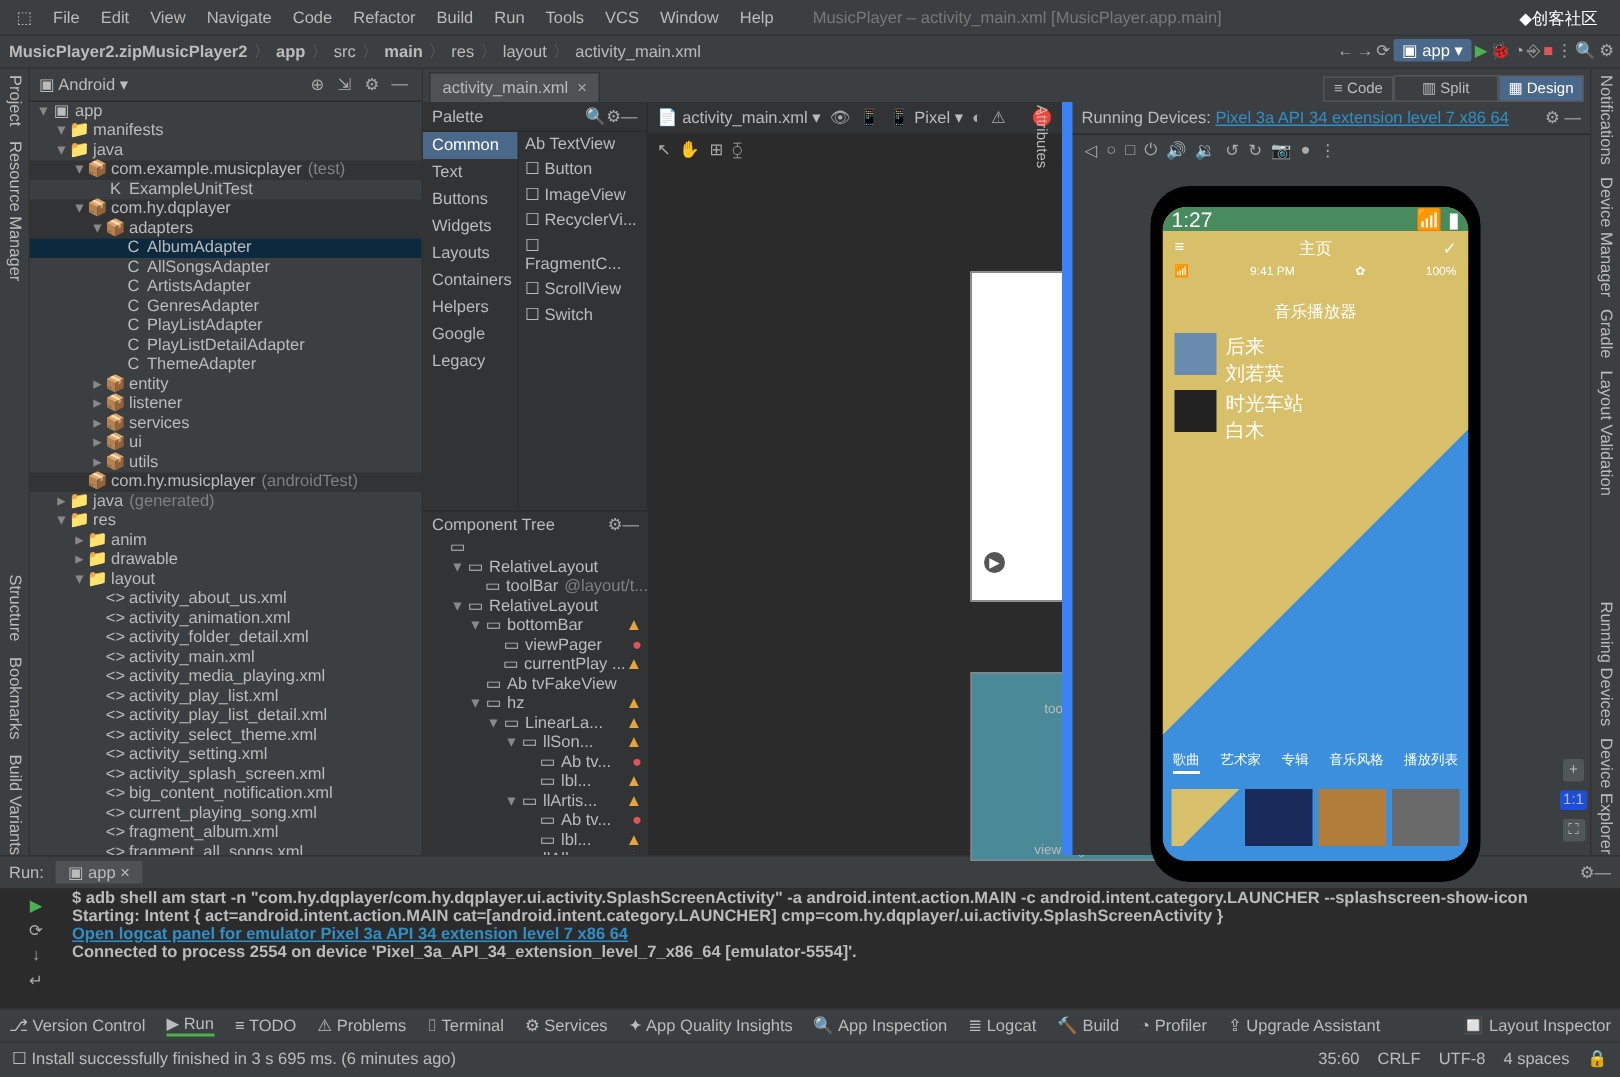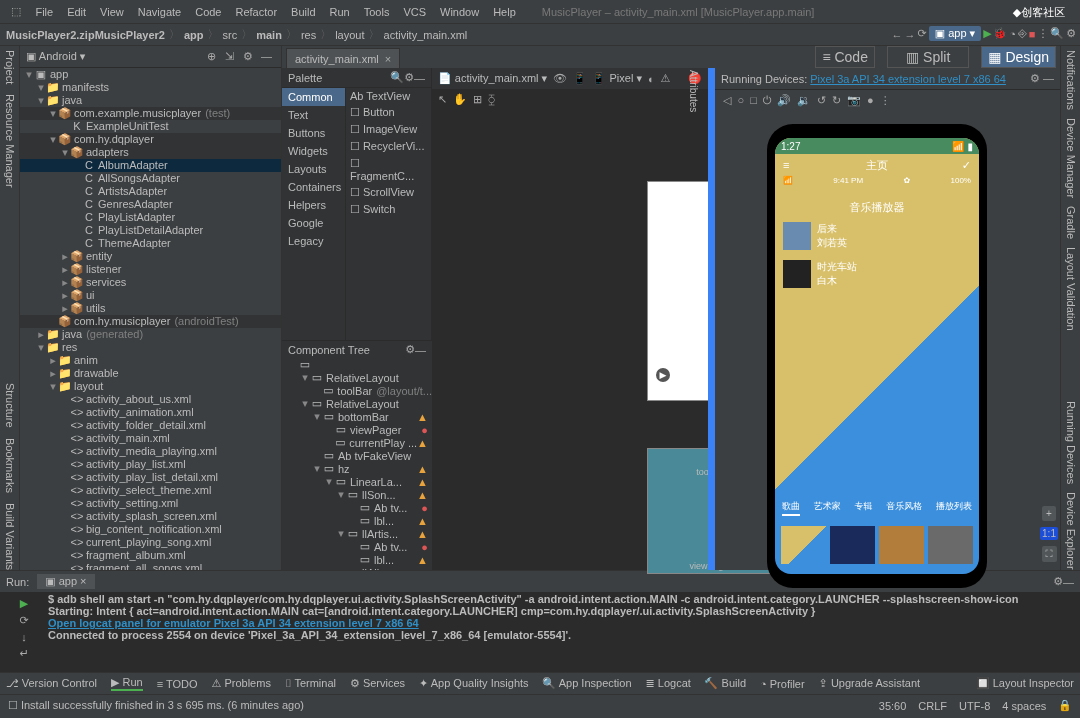--- a/index.html
+++ b/index.html
@@ -47,25 +47,25 @@
 .device-frame { position:absolute; left:215px; top:113px; width:127px; height:220px; background:#fff; border:1px solid #8a8a8a; }
 .play-dot { position:absolute; left:8px; bottom:18px; width:14px; height:14px; border-radius:50%; background:#555; display:flex; align-items:center; justify-content:center; color:#fff; font-size:9px; }
 .blue-frame { position:absolute; left:215px; top:380px; width:127px; height:126px; background:#4a8a98; border:1px solid #888; font-size:9px; text-align:center; }
 .blue-frame .tb { margin-top:18px; }
 .emu-panel { width:352px; border-left:7px solid #3b82f6; background:#3c3f41; position:relative; }
 .emu-head { height:22px; display:flex; align-items:center; padding:0 6px; font-size:11px; justify-content:space-between; border-bottom:1px solid #2b2b2b; }
 .emu-tools { height:20px; display:flex; gap:6px; align-items:center; padding:0 8px; font-size:11px; color:#aaa; }
 .phone { position:absolute; top:56px; left:52px; width:220px; height:464px; border-radius:26px; background:#000; padding:14px 8px; }
 .screen { width:100%; height:100%; border-radius:16px; overflow:hidden; position:relative; }
 .screen-bg { position:absolute; inset:0; background: linear-gradient(135deg, #d8c06a 0%, #d8c06a 55%, #3b8fdc 55%, #3b8fdc 100%); }
-.status-strip { position:absolute; top:0; left:0; right:0; height:16px; background:#478b5f; color:#fff; font-size:10px; display:flex; align-items:center; padding:0 6px; justify-content:space-between; }
+.status-strip { position:absolute; top:0; left:0; right:0; height:16px; background:#478b5f; color:#fff; font-size:14px; display:flex; align-items:center; padding:0 6px; justify-content:space-between; }
 .screen-header { position:absolute; top:16px; left:0; right:0; height:22px; color:#fff; text-align:center; font-size:11px; display:flex; align-items:center; justify-content:center; }
 .screen-sub1 { position:absolute; top:38px; left:0; right:0; display:flex; justify-content:space-between; padding:0 8px; font-size:8px; color:#fff; }
 .screen-title2 { position:absolute; top:62px; left:0; right:0; text-align:center; color:#fff; font-size:11px; }
-.song-item { position:absolute; left:8px; display:flex; gap:6px; color:#fff; font-size:10px; }
+.song-item { position:absolute; left:8px; display:flex; gap:6px; color:#fff; font-size:13px; }
 .song-item .cov { width:28px; height:28px; background:#fff; }
 .bottom-tabs { position:absolute; bottom:58px; left:0; right:0; display:flex; justify-content:space-around; font-size:9px; color:#fff; }
 .bottom-tabs span.active { border-bottom:2px solid #fff; padding-bottom:1px; }
 .thumbs { position:absolute; bottom:10px; left:6px; right:6px; display:flex; gap:4px; }
 .thumbs div { flex:1; height:38px; }
 .right-gutter { width:20px; background:#3c3f41; border-left:1px solid #323232; display:flex; flex-direction:column; align-items:center; padding-top:4px; gap:8px; }
 .run-panel { height:102px; background:#2b2b2b; border-top:1px solid #323232; display:flex; flex-direction:column; }
 .run-head { height:22px; background:#3c3f41; display:flex; align-items:center; padding:0 6px; border-bottom:1px solid #2b2b2b; }
 .run-body { flex:1; display:flex; }
 .run-gut { width:48px; display:flex; flex-direction:column; align-items:center; gap:4px; padding:4px; }
@@ -350,21 +350,21 @@
       </div>
   </div>
 
   <div class="center">
     <div class="tabbar">
       <div class="tab active">
           <span>activity_main.xml</span> 
           <span class="ic" style="margin-left:6px">×</span>
         </div>
       <div style="flex:1"></div>
-      <div style="display:flex;align-items:center;gap:12px;font-size:14px;">
+      <div style="display:flex;align-items:center;gap:0;font-size:10px;">
         <span style="padding:2px 6px;border:1px solid #555">≡ <span>Code</span></span>
         <span style="padding:2px 18px;border:1px solid #555">▥ <span>Split</span></span>
         <span style="padding:2px 6px;border:1px solid #555;background:#4a688a;color:#fff">▦ <span>Design</span></span>
       </div>
     </div>
     <div class="designer-row">
 
       <div style="display:flex;flex-direction:column;width:150px">
         <div class="palette-col" style="flex:1">
           <div class="hdr">

